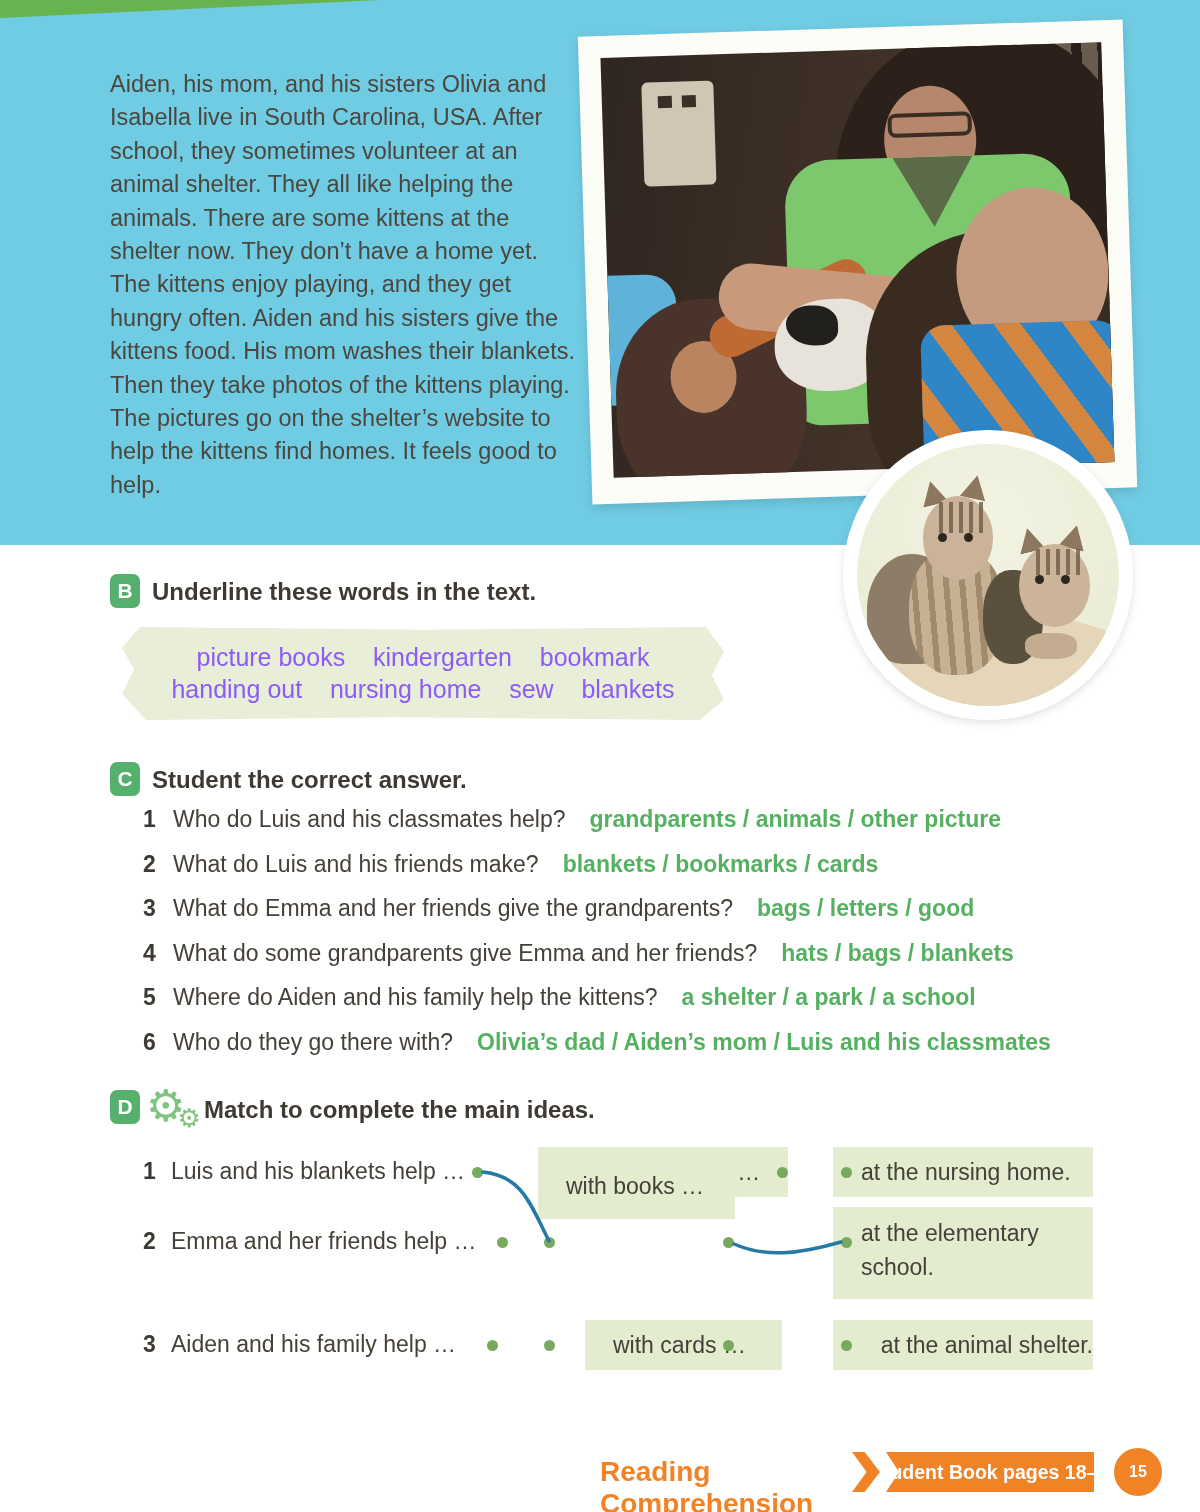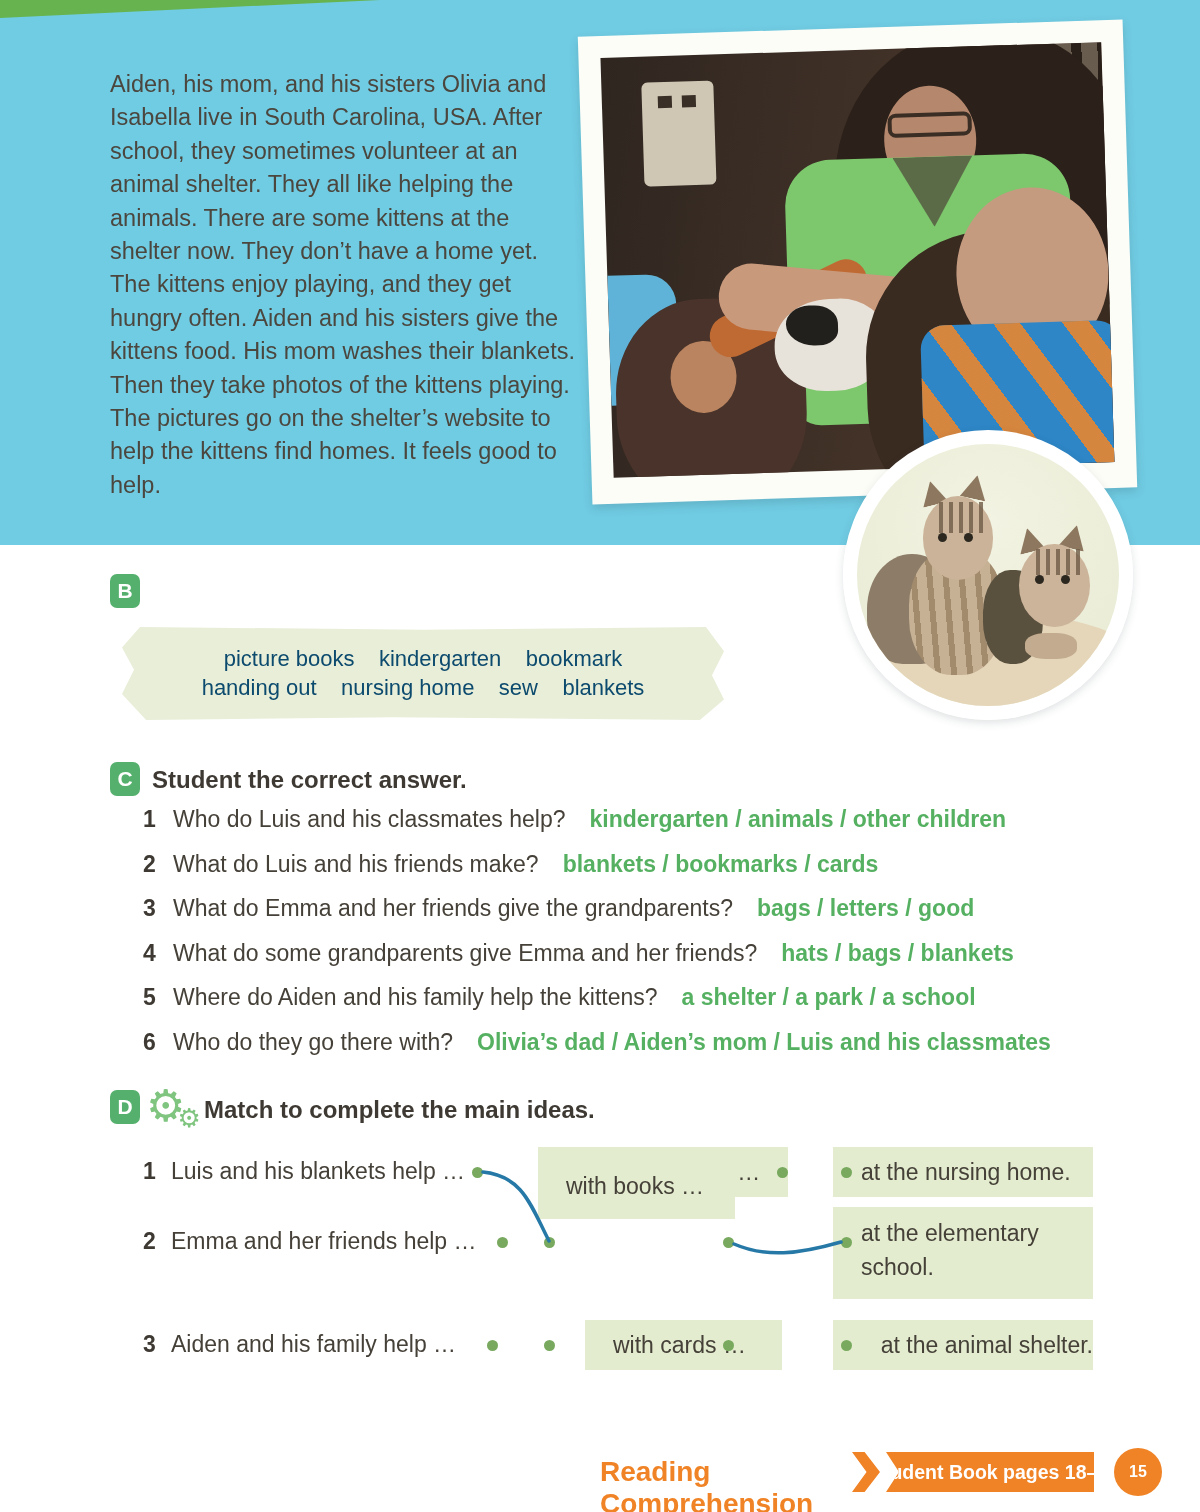--- a/index.html
+++ b/index.html
@@ -73,21 +73,21 @@
 
   
   .badge{position:absolute;width:30px;height:34px;background:#54b06c;border-radius:7px;
          color:#ffffff;font-weight:bold;font-size:21px;display:flex;align-items:center;justify-content:center;}
   .sec-title{position:absolute;font-weight:bold;font-size:24px;color:#3e3a33;}
 
   
   .word-bank{position:absolute;left:122px;top:627px;width:602px;height:93px;background:#e8eed8;
              clip-path:polygon(3% 0,50% 3%,97% 0,100% 26%,98% 52%,100% 78%,96% 100%,45% 97%,4% 100%,0 72%,2% 46%,0 22%);
              display:flex;flex-direction:column;align-items:center;justify-content:center;gap:3px;}
-  .word-line{white-space:pre;font-size:22px;color:#0c4a6e;}
+  .word-line{white-space:pre;font-size:25px;color:#8b5cf6;}
 
   
   .questions{position:absolute;left:143px;top:806px;width:1000px;}
   .q-row{display:flex;align-items:baseline;height:44.6px;font-size:23px;}
   .q-num{font-weight:bold;color:#3e3a33;width:30px;flex:0 0 30px;}
   .q-text{color:#454038;}
   .q-options{font-weight:bold;color:#55b161;margin-left:24px;white-space:nowrap;}
 
   
   .match-left{position:absolute;display:flex;align-items:baseline;font-size:23px;}
@@ -167,32 +167,33 @@
     <div class="kc kc-ear e3"></div>
     <div class="kc kc-ear e4"></div>
     <div class="kc kc-head2"></div>
     <div class="kc kc-stripes2"></div>
     <div class="kc kc-eye y3"></div>
     <div class="kc kc-eye y4"></div>
     <div class="kc kc-paw"></div>
   </div>
 
   <div class="badge" style="left:110px;top:574px;">B</div>
+  <div class="sec-title" style="left:152px;top:578px;">Underline these words in the text.</div>
   <div class="word-bank">
     <div class="word-line">picture books    kindergarten    bookmark</div>
     <div class="word-line">handing out    nursing home    sew    blankets</div>
   </div>
 
   <div class="badge" style="left:110px;top:762px;">C</div>
   <div class="sec-title" style="left:152px;top:766px;">Student the correct answer.</div>
   <div class="questions">
     <div class="q-row">
       <span class="q-num">1</span>
       <span class="q-text">Who do Luis and his classmates help?</span>
-      <span class="q-options">kindergarten / animals / other children</span>
+      <span class="q-options">grandparents / animals / other picture</span>
     </div>
     <div class="q-row">
       <span class="q-num">2</span>
       <span class="q-text">What do Luis and his friends make?</span>
       <span class="q-options">blankets / bookmarks / cards</span>
     </div>
     <div class="q-row">
       <span class="q-num">3</span>
       <span class="q-text">What do Emma and her friends give the grandparents?</span>
       <span class="q-options">bags / letters / good</span>

